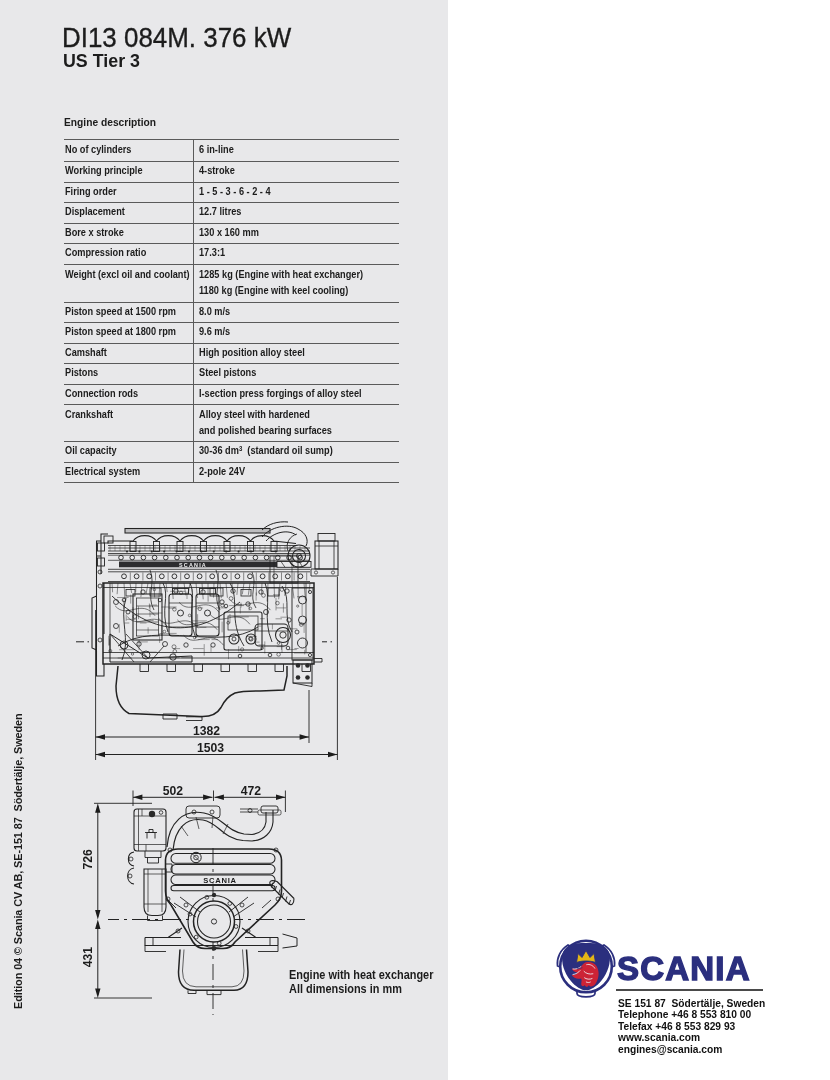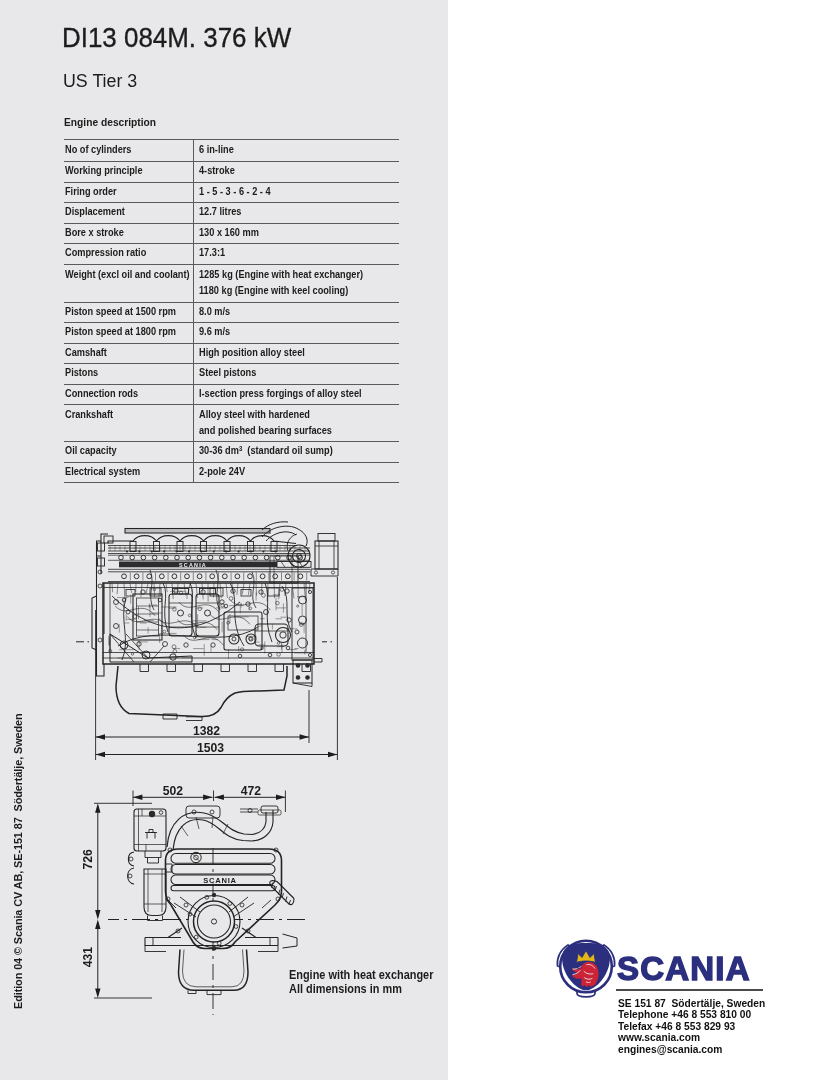--- a/index.html
+++ b/index.html
@@ -9,21 +9,21 @@
   .sx{transform-origin:0 0;}
 sup{font-size:7.5px;line-height:0;vertical-align:3.5px;}
 </style>
 </head>
 <body>
 
 <div class="abs" style="left:0;top:0;width:448px;height:1080px;background:#e8e8ea;"></div>
 
 <div class="abs sx" style="left:61.5px;top:20.5px;font-size:28.5px;font-weight:500;-webkit-text-stroke:0.35px #1c1c1c;transform:scaleX(0.91);">DI13 084M. 376 kW</div>
 
-<div class="abs sx" style="left:63px;top:71px;font-size:18px;transform:scaleX(0.99);">US Tier 3</div>
+<div class="abs sx" style="left:63px;top:51px;font-size:18px;transform:scaleX(0.99);font-weight:bold;">US Tier 3</div>
 
 <div class="abs sx" style="left:64px;top:115.5px;font-size:11.5px;font-weight:bold;transform:scaleX(0.89);">Engine description</div>
 
 <div class="abs" style="left:0;top:0;">
 <div class="abs" style="left:63.5px;top:138.5px;width:335.0px;height:1px;background:#5a5a5a;"></div>
 <div class="abs" style="left:63.5px;top:161px;width:335.0px;height:1px;background:#5a5a5a;"></div>
 <div class="abs" style="left:63.5px;top:181.5px;width:335.0px;height:1px;background:#5a5a5a;"></div>
 <div class="abs" style="left:63.5px;top:202px;width:335.0px;height:1px;background:#5a5a5a;"></div>
 <div class="abs" style="left:63.5px;top:222.5px;width:335.0px;height:1px;background:#5a5a5a;"></div>
 <div class="abs" style="left:63.5px;top:243px;width:335.0px;height:1px;background:#5a5a5a;"></div>

